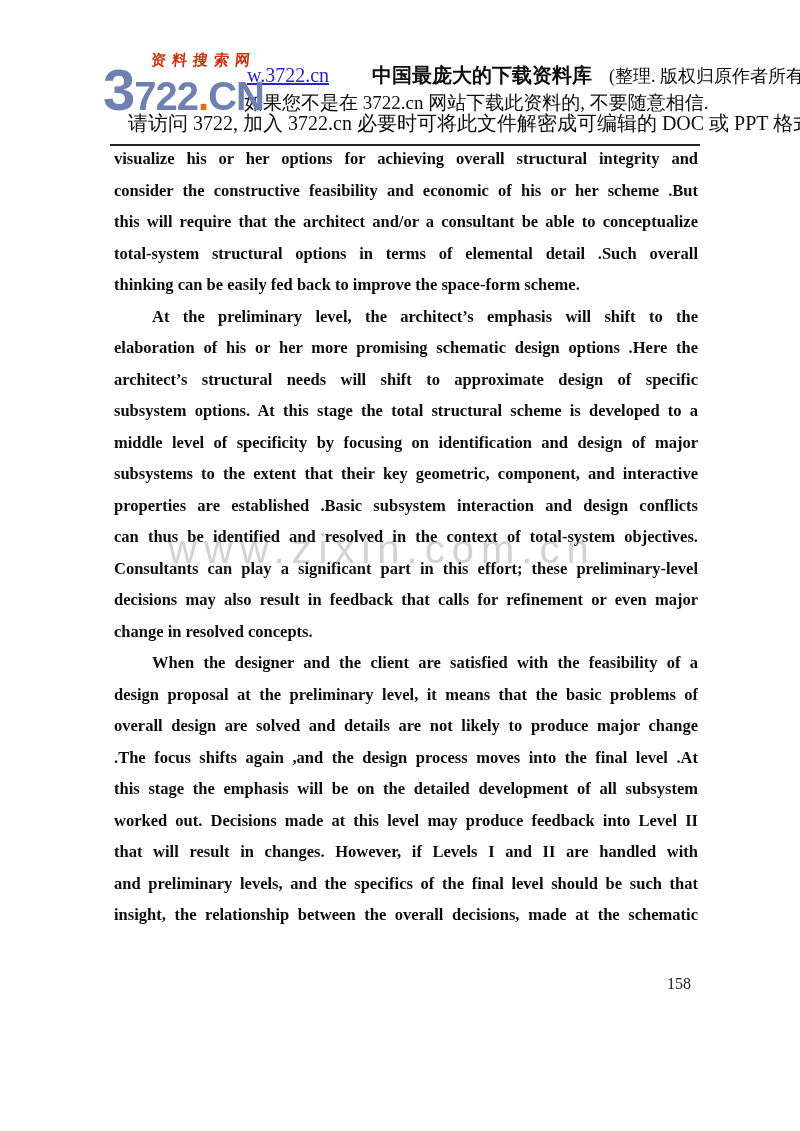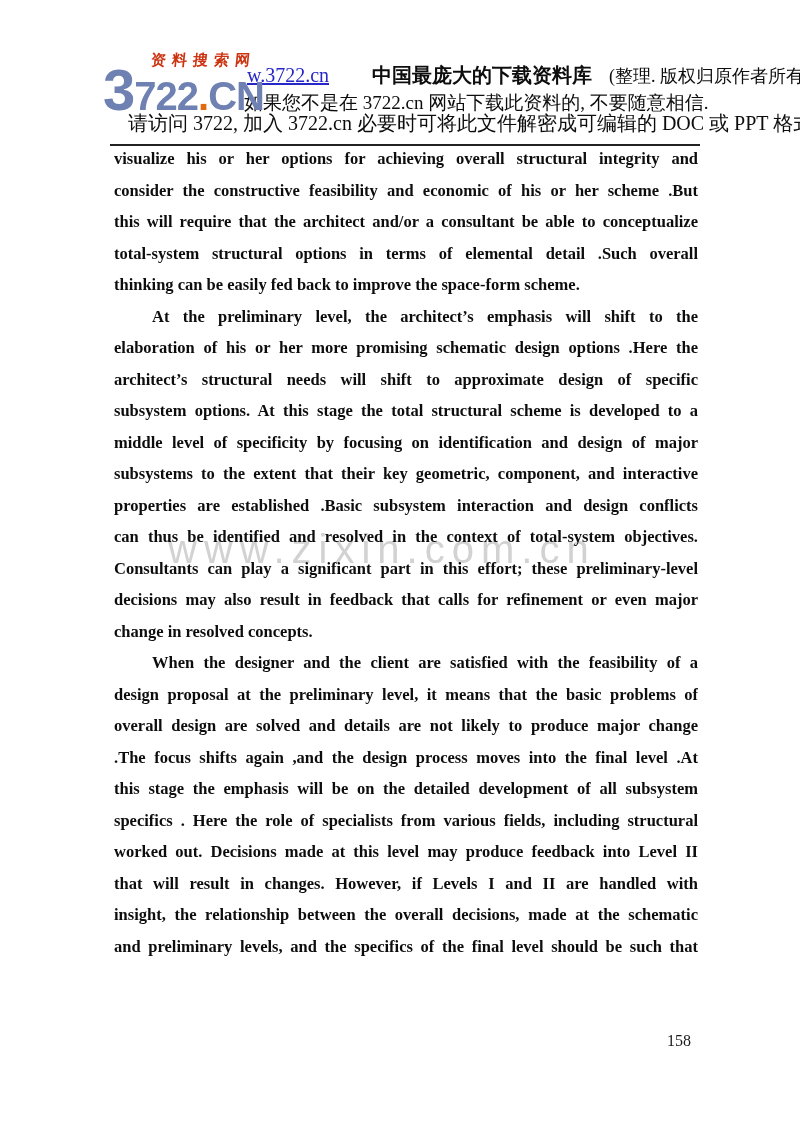--- a/index.html
+++ b/index.html
@@ -111,21 +111,21 @@
     display: inline-block;
     width: 100%;
     height: 0;
   }
   .line.indent { text-indent: 38px; }
 
   
   .page-number {
     position: absolute;
     left: 667px;
-    top: 1032px;
+    top: 975px;
     font-size: 16px;
     color: #1a1a1a;
   }
 </style>
 </head>
 <body>
 
 <div class="page">
 
   <div class="logo" style="color: rgb(110, 129, 178);">
@@ -168,23 +168,22 @@
         <div class="line justify">Consultants can play a significant part in this effort; these preliminary-level</div>
         <div class="line justify">decisions may also result in feedback that calls for refinement or even major</div>
         <div class="line">change in resolved concepts.</div>
       </div>
       <div>
         <div class="line justify indent">When the designer and the client are satisfied with the feasibility of a</div>
         <div class="line justify">design proposal at the preliminary level, it means that the basic problems of</div>
         <div class="line justify">overall design are solved and details are not likely to produce major change</div>
         <div class="line justify">.The focus shifts again ,and the design process moves into the final level .At</div>
         <div class="line justify">this stage the emphasis will be on the detailed development of all subsystem</div>
-        <div class="line justify">specifics . Here the role of specialists from various fields, including structural</div>
         <div class="line justify">worked out. Decisions made at this level may produce feedback into Level II</div>
         <div class="line justify">that will result in changes. However, if Levels I and II are handled with</div>
+        <div class="line justify">and preliminary levels, and the specifics of the final level should be such that</div>
         <div class="line justify">insight, the relationship between the overall decisions, made at the schematic</div>
-        <div class="line justify">and preliminary levels, and the specifics of the final level should be such that</div>
       </div>
     </main>
 
   <div class="page-number">158</div>
 
 </div>
 
 </body></html>

